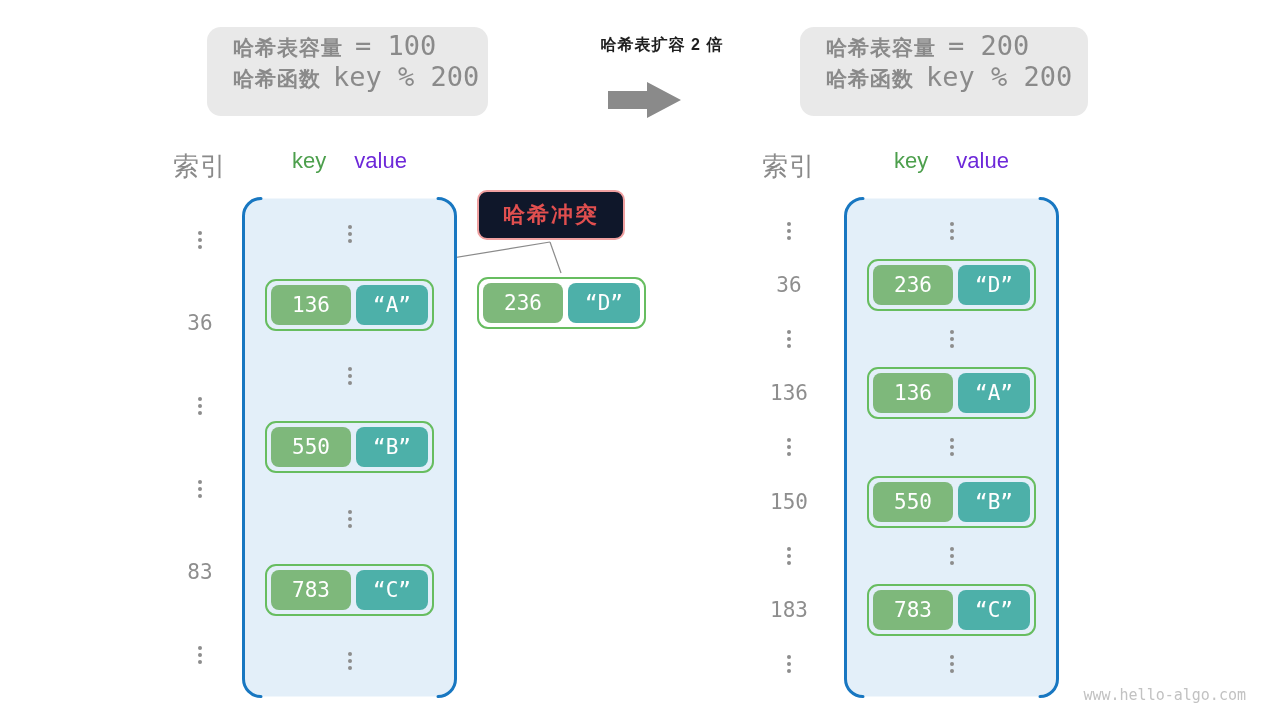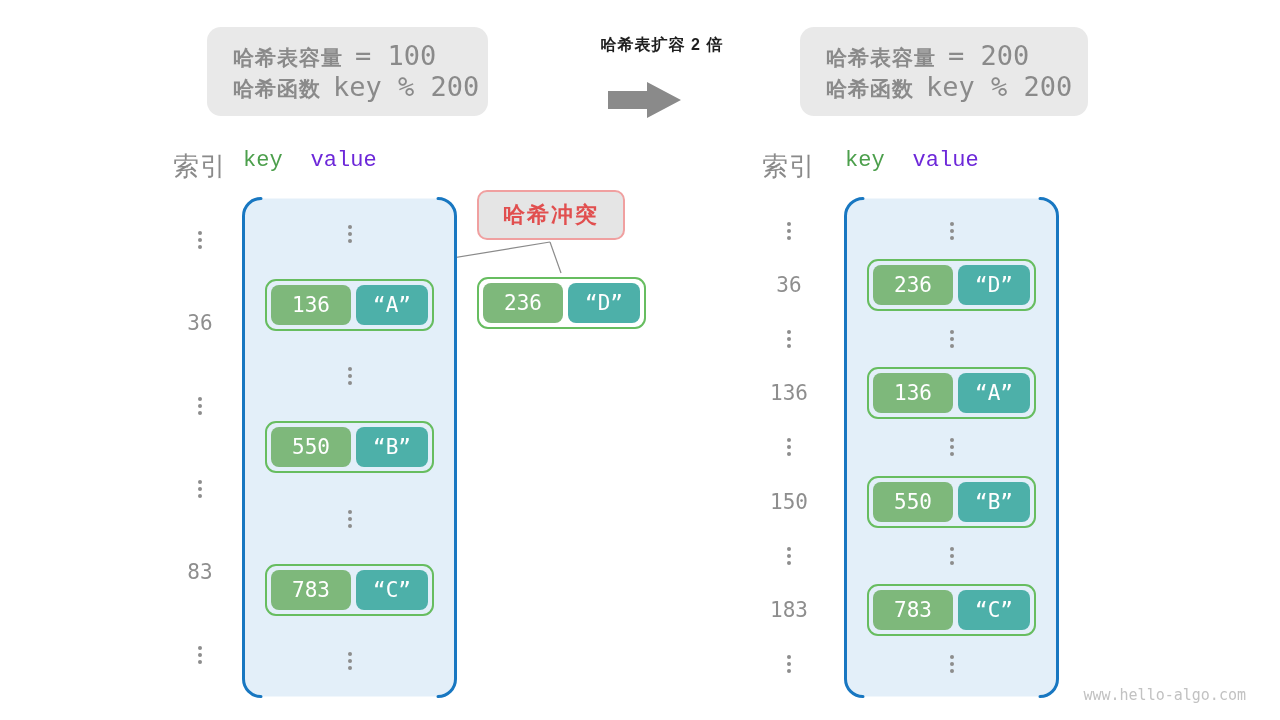--- a/index.html
+++ b/index.html
@@ -10,39 +10,39 @@
     --key-green: #7EB87B;
     --val-teal: #4DB0A9;
     --pair-border: #67BD60;
     --gray: #8A8A8A;
   }
   html,body{margin:0;padding:0;background:#fff;}
   .canvas{position:relative;width:1280px;height:720px;background:#ffffff;overflow:hidden;font-family:var(--sans);}
 
   
   .info-box{position:absolute;background:#E9E9E9;border-radius:14px;color:var(--gray);
-            padding:13px 0 0 26px;box-sizing:border-box;}
+            padding:3px 0 0 26px;box-sizing:border-box;}
   .info-box.left{left:207px;top:27px;width:281px;height:89px;}
   .info-box.right{left:800px;top:27px;width:288px;height:89px;}
   .info-line{display:flex;align-items:baseline;gap:12px;height:31px;}
   .info-label{font-weight:bold;font-size:21px;letter-spacing:1px;}
   .info-value{font-family:var(--mono);font-size:27px;}
 
   
   .main-title{position:absolute;left:532px;top:35px;width:260px;text-align:center;
               font-size:16px;font-weight:bold;color:#1F1F1F;letter-spacing:1px;}
 
   
   .overlay{position:absolute;left:0;top:0;pointer-events:none;}
 
   
   .hdr-index{position:absolute;top:149px;width:84px;text-align:center;
              font-size:26px;color:var(--gray);letter-spacing:1px;}
-  .hdr-kv{position:absolute;top:148px;width:213px;display:flex;
-          gap:28px;font-family:Liberation Mono, monospace;font-size:22px;}
+  .hdr-kv{position:absolute;top:148px;width:213px;display:flex;justify-content:center;
+          gap:28px;font-family:Liberation Sans, sans-serif;font-size:22px;}
   .hdr-key{color:#4C9F4C;}
   .hdr-value{color:#6d28d9;}
 
   
   .table-box{position:absolute;}
 
   
   .stack{position:absolute;display:flex;flex-direction:column;box-sizing:border-box;}
   .stack .row{flex:1;display:flex;align-items:center;justify-content:center;}
   .index-label{font-family:var(--mono);font-size:21px;color:#8E8E8E;}
@@ -54,21 +54,21 @@
   
   .pair{display:flex;gap:5px;padding:4px;border:2px solid var(--pair-border);
         border-radius:11px;background:transparent;box-sizing:content-box;}
   .kv-key,.kv-value{height:40px;display:flex;align-items:center;justify-content:center;
         color:#fff;font-family:var(--mono);font-size:21px;border-radius:8px;}
   .kv-key{width:80px;background:var(--key-green);}
   .kv-value{width:72px;background:var(--val-teal);}
 
   
   .collision-label{position:absolute;left:477px;top:190px;width:148px;height:50px;
-        background:#e5e5e5;border:2px solid #F0A0A0;border-radius:10px;box-sizing:border-box;
+        background:#0f172a;border:2px solid #F0A0A0;border-radius:10px;box-sizing:border-box;
         display:flex;align-items:center;justify-content:center;
         color:#E14F4F;font-weight:bold;font-size:22px;letter-spacing:2px;}
   .collision-pair{position:absolute;left:477px;top:277px;}
 
   .watermark{position:absolute;right:34px;bottom:16px;font-family:var(--mono);
              font-size:15px;color:#C2C2C2;margin-top:28px;}
 </style>
 </head>
 <body>
 

